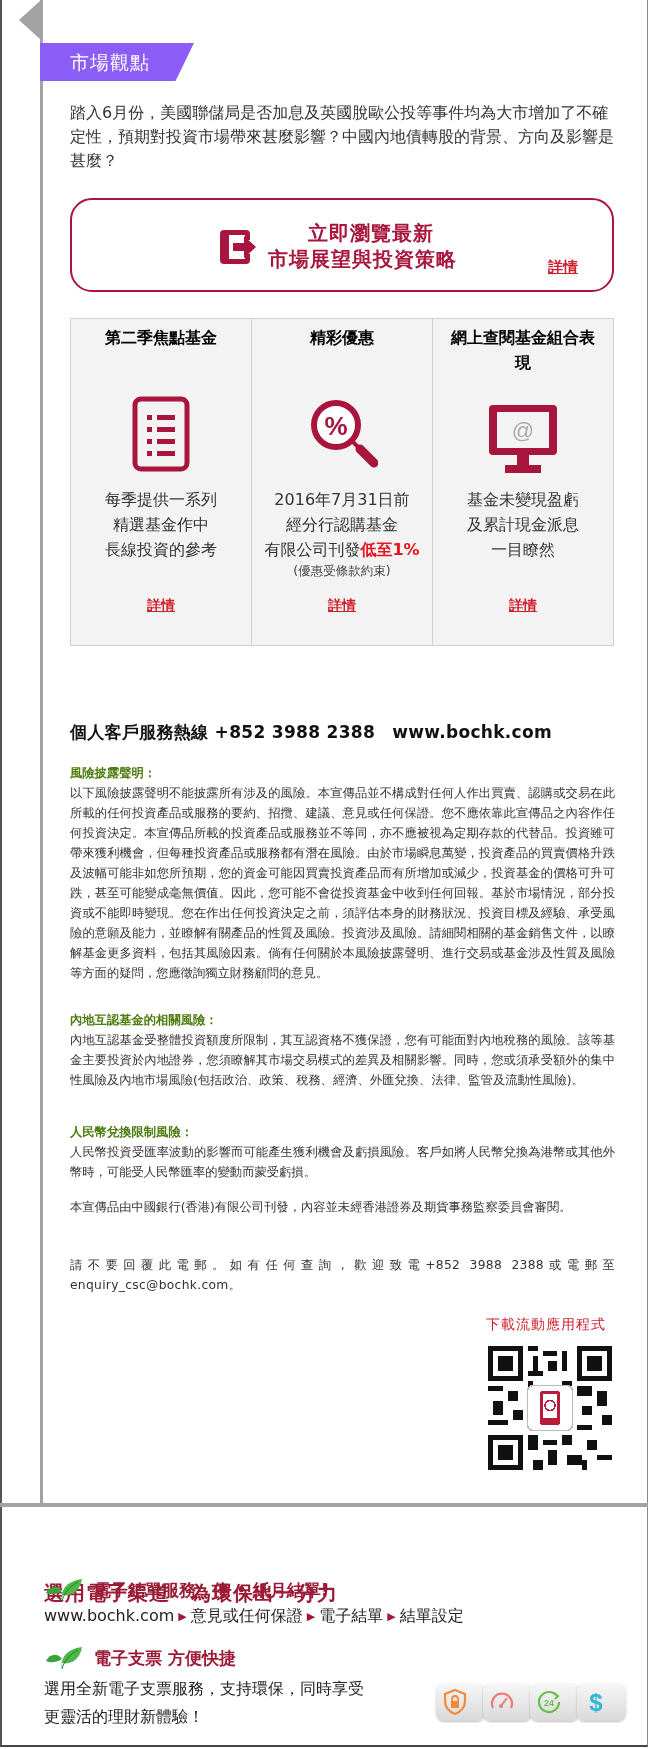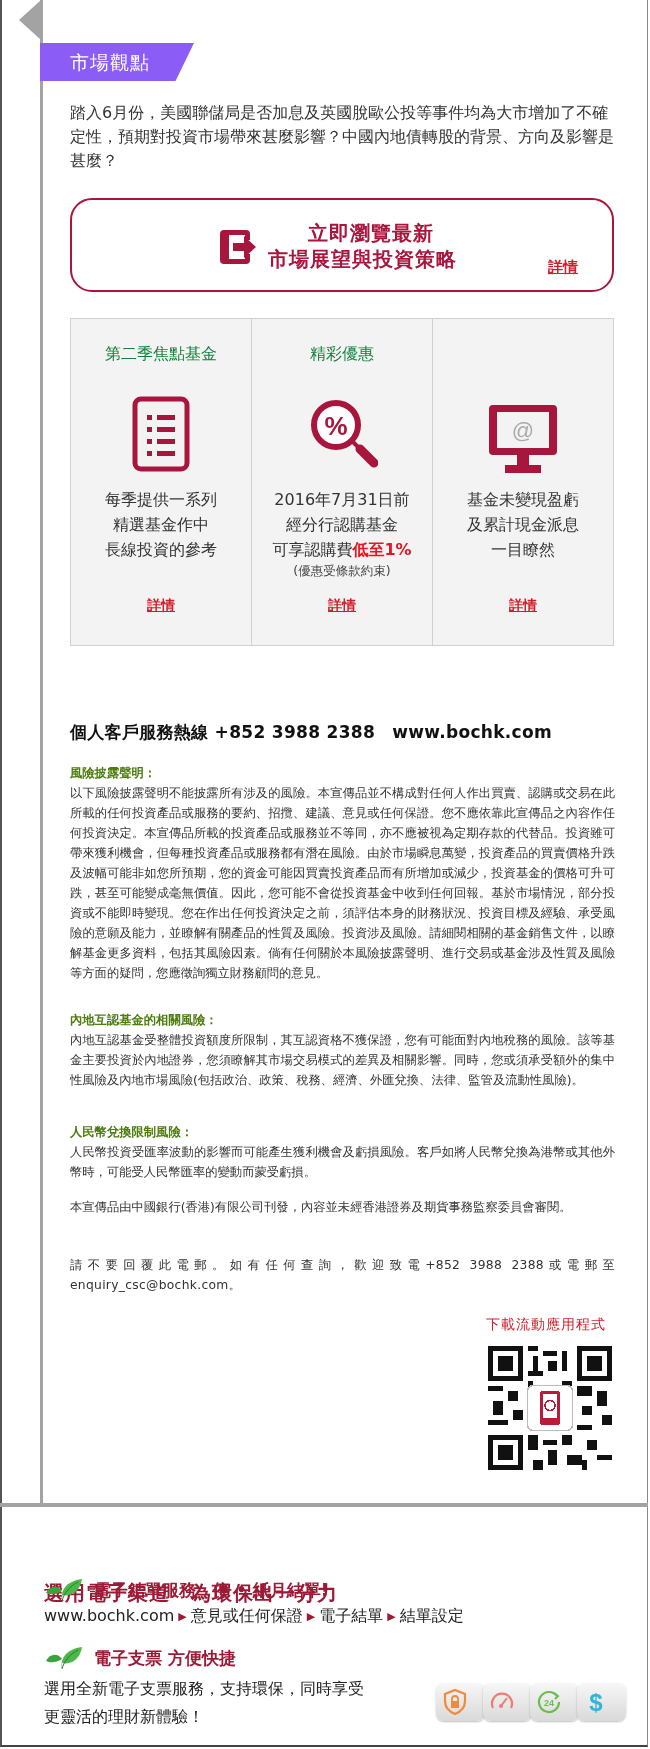--- a/index.html
+++ b/index.html
@@ -22,21 +22,21 @@
          border-radius:22px; box-sizing:border-box; }
   .cta .exit-icon { position:absolute; left:148px; top:26px; width:40px; height:42px; }
   .cta .l1 { position:absolute; left:236px; top:20px; font-size:20px; color:#a8163d; font-weight:bold; letter-spacing:1px; }
   .cta .l2 { position:absolute; left:196px; top:46px; font-size:20px; color:#a8163d; font-weight:bold; letter-spacing:1px; }
   .cta .more { position:absolute; left:476px; top:58px; font-size:15px; color:#d01f2c; text-decoration:underline; font-weight:bold; }
 
   .grid { position:absolute; left:70px; top:318px; width:544px; height:328px; background:#f3f3f3;
           border:1px solid #d0d0d0; box-sizing:border-box; display:flex; }
   .cell { position:relative; flex:1; border-right:1px solid #d0d0d0; text-align:center; }
   .cell:last-child { border-right:none; }
-  .cell .ttl { position:absolute; left:0; right:0; top:22px; color:#15803d; font-weight:normal; font-size:16px; line-height:25px; padding:0 14px; }
+  .cell .ttl { position:absolute; left:0; right:0; top:6px; color:#000000; font-weight:bold; font-size:16px; line-height:25px; padding:0 14px; }
   .cell .ic { position:absolute; left:50%; transform:translateX(-50%); top:76px; width:72px; height:78px; }
   .cell .desc { position:absolute; left:0; right:0; top:168px; font-size:16px; line-height:25px; color:#333; }
   .cell .desc .hl { color:#e8141f; font-weight:bold; }
   .cell .note { font-size:12.5px; line-height:18px; color:#444; display:block; }
   .cell .more { position:absolute; left:0; right:0; top:278px; color:#d01f2c; font-size:14px; font-weight:bold; }
   .cell .more span { text-decoration:underline; }
 
   .hotline { position:absolute; left:70px; top:721px; font-size:17px; font-weight:bold; color:#111; letter-spacing:0.3px; }
 
   .disc { position:absolute; left:70px; width:545px; font-size:12.3px; line-height:20px; color:#333; text-align:justify; }
@@ -105,27 +105,28 @@
     <div class="ttl">精彩優惠</div>
     <svg class="ic" viewBox="0 0 72 78">
       <circle cx="30" cy="30" r="22" fill="#fff" stroke="#a8163d" stroke-width="6"></circle>
       <text x="30" y="40" text-anchor="middle" font-size="26" font-weight="bold" fill="#a8163d" font-family="Liberation Sans, sans-serif">%</text>
       <line x1="47" y1="47" x2="52" y2="52" stroke="#a8163d" stroke-width="4"></line>
       <line x1="54" y1="54" x2="68" y2="68" stroke="#a8163d" stroke-width="9" stroke-linecap="round"></line>
     </svg>
     <div class="desc">
       <div>2016年7月31日前</div>
       <div>經分行認購基金</div>
-      <div><span>可享認購費</span><span class="hl">低至1%</span></div>
+      <div><span>有限公司刊發</span><span class="hl">低至1%</span></div>
       <span class="note">(優惠受條款約束)</span>
     </div>
     <div class="more"><span>詳情</span></div>
   </div>
 
   <div class="cell">
+    <div class="ttl">網上查閱基金組合表現</div>
     <svg class="ic" viewBox="0 0 72 78" style="top:84px">
       <rect x="2" y="2" width="68" height="50" rx="4" fill="#a8163d"></rect>
       <rect x="10" y="9" width="52" height="36" fill="#f3f3f3"></rect>
       <text x="36" y="35" text-anchor="middle" font-size="22" fill="#aaa" font-family="Liberation Sans, sans-serif">@</text>
       <rect x="30" y="52" width="12" height="12" fill="#a8163d"></rect>
       <rect x="18" y="62" width="36" height="8" fill="#a8163d"></rect>
     </svg>
     <div class="desc">
       <div>基金未變現盈虧</div>
       <div>及累計現金派息</div>

